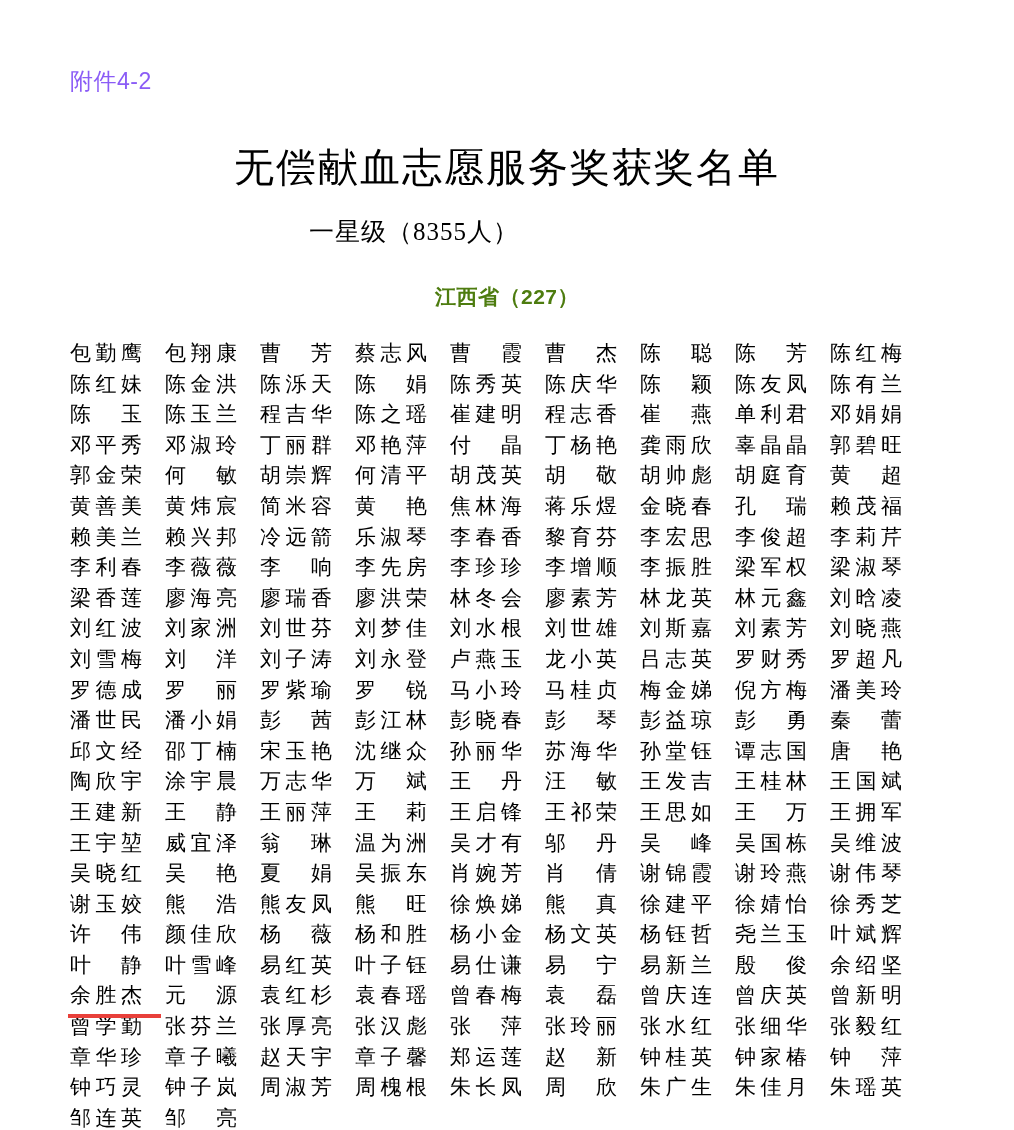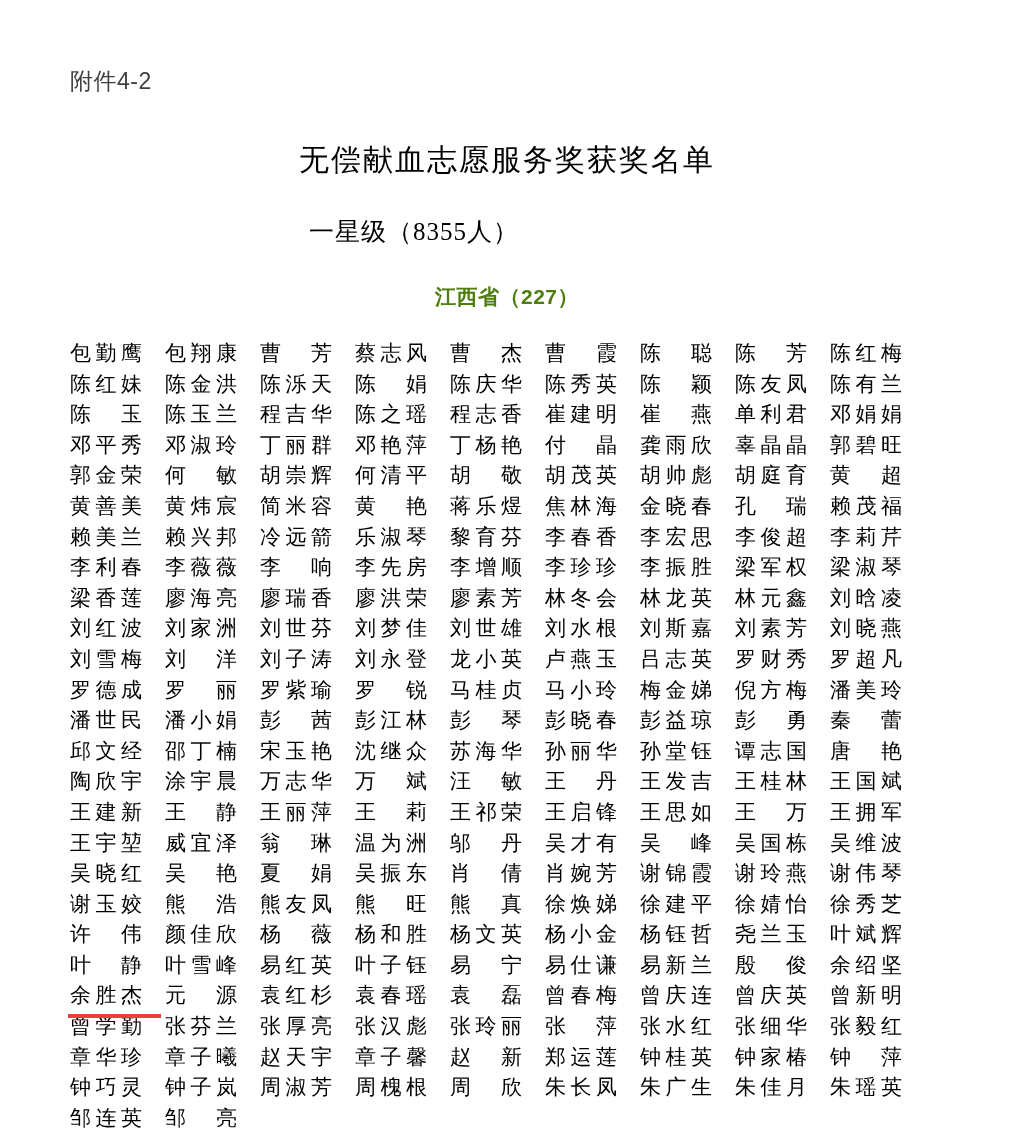--- a/index.html
+++ b/index.html
@@ -23,32 +23,32 @@
     box-sizing: border-box;
   }
 
   .attachment-label {
     position: absolute;
     left: 70px;
     top: 66px;
     font-family: "Liberation Sans", "DejaVu Sans", sans-serif;
     font-size: 23px;
     letter-spacing: 0.5px;
-    color: #404040;
+    color: #8b5cf6;
     white-space: nowrap;
   }
 
   .doc-title {
     position: absolute;
     left: 0;
     top: 140px;
     width: 1014px;
     text-align: center;
     font-family: "Liberation Serif", "DejaVu Serif", serif;
-    font-size: 30px;
+    font-size: 40px;
     font-weight: 400;
     letter-spacing: 2px;
     color: #000;
   }
 
   .doc-subtitle {
     position: absolute;
     left: 0;
     top: 215px;
     width: 828px;
@@ -245,20 +245,47 @@
         <div class="name-cell three-char"><span class="inner">吴振东</span></div>
         <div class="name-cell two-char"><span class="inner">熊旺</span></div>
         <div class="name-cell three-char"><span class="inner">杨和胜</span></div>
         <div class="name-cell three-char"><span class="inner">叶子钰</span></div>
         <div class="name-cell three-char"><span class="inner">袁春瑶</span></div>
         <div class="name-cell three-char"><span class="inner">张汉彪</span></div>
         <div class="name-cell three-char"><span class="inner">章子馨</span></div>
         <div class="name-cell three-char"><span class="inner">周槐根</span></div>
       </div>
       <div class="name-column">
+        <div class="name-cell two-char"><span class="inner">曹霞</span></div>
+        <div class="name-cell three-char"><span class="inner">陈秀英</span></div>
+        <div class="name-cell three-char"><span class="inner">崔建明</span></div>
+        <div class="name-cell two-char"><span class="inner">付晶</span></div>
+        <div class="name-cell three-char"><span class="inner">胡茂英</span></div>
+        <div class="name-cell three-char"><span class="inner">焦林海</span></div>
+        <div class="name-cell three-char"><span class="inner">李春香</span></div>
+        <div class="name-cell three-char"><span class="inner">李珍珍</span></div>
+        <div class="name-cell three-char"><span class="inner">林冬会</span></div>
+        <div class="name-cell three-char"><span class="inner">刘水根</span></div>
+        <div class="name-cell three-char"><span class="inner">卢燕玉</span></div>
+        <div class="name-cell three-char"><span class="inner">马小玲</span></div>
+        <div class="name-cell three-char"><span class="inner">彭晓春</span></div>
+        <div class="name-cell three-char"><span class="inner">孙丽华</span></div>
+        <div class="name-cell two-char"><span class="inner">王丹</span></div>
+        <div class="name-cell three-char"><span class="inner">王启锋</span></div>
+        <div class="name-cell three-char"><span class="inner">吴才有</span></div>
+        <div class="name-cell three-char"><span class="inner">肖婉芳</span></div>
+        <div class="name-cell three-char"><span class="inner">徐焕娣</span></div>
+        <div class="name-cell three-char"><span class="inner">杨小金</span></div>
+        <div class="name-cell three-char"><span class="inner">易仕谦</span></div>
+        <div class="name-cell three-char"><span class="inner">曾春梅</span></div>
+        <div class="name-cell two-char"><span class="inner">张萍</span></div>
+        <div class="name-cell three-char"><span class="inner">郑运莲</span></div>
+        <div class="name-cell three-char"><span class="inner">朱长凤</span></div>
+      </div>
+      <div class="name-column">
         <div class="name-cell two-char"><span class="inner">曹杰</span></div>
         <div class="name-cell three-char"><span class="inner">陈庆华</span></div>
         <div class="name-cell three-char"><span class="inner">程志香</span></div>
         <div class="name-cell three-char"><span class="inner">丁杨艳</span></div>
         <div class="name-cell two-char"><span class="inner">胡敬</span></div>
         <div class="name-cell three-char"><span class="inner">蒋乐煜</span></div>
         <div class="name-cell three-char"><span class="inner">黎育芬</span></div>
         <div class="name-cell three-char"><span class="inner">李增顺</span></div>
         <div class="name-cell three-char"><span class="inner">廖素芳</span></div>
         <div class="name-cell three-char"><span class="inner">刘世雄</span></div>
@@ -272,47 +299,20 @@
         <div class="name-cell two-char"><span class="inner">肖倩</span></div>
         <div class="name-cell two-char"><span class="inner">熊真</span></div>
         <div class="name-cell three-char"><span class="inner">杨文英</span></div>
         <div class="name-cell two-char"><span class="inner">易宁</span></div>
         <div class="name-cell two-char"><span class="inner">袁磊</span></div>
         <div class="name-cell three-char"><span class="inner">张玲丽</span></div>
         <div class="name-cell two-char"><span class="inner">赵新</span></div>
         <div class="name-cell two-char"><span class="inner">周欣</span></div>
       </div>
       <div class="name-column">
-        <div class="name-cell two-char"><span class="inner">曹霞</span></div>
-        <div class="name-cell three-char"><span class="inner">陈秀英</span></div>
-        <div class="name-cell three-char"><span class="inner">崔建明</span></div>
-        <div class="name-cell two-char"><span class="inner">付晶</span></div>
-        <div class="name-cell three-char"><span class="inner">胡茂英</span></div>
-        <div class="name-cell three-char"><span class="inner">焦林海</span></div>
-        <div class="name-cell three-char"><span class="inner">李春香</span></div>
-        <div class="name-cell three-char"><span class="inner">李珍珍</span></div>
-        <div class="name-cell three-char"><span class="inner">林冬会</span></div>
-        <div class="name-cell three-char"><span class="inner">刘水根</span></div>
-        <div class="name-cell three-char"><span class="inner">卢燕玉</span></div>
-        <div class="name-cell three-char"><span class="inner">马小玲</span></div>
-        <div class="name-cell three-char"><span class="inner">彭晓春</span></div>
-        <div class="name-cell three-char"><span class="inner">孙丽华</span></div>
-        <div class="name-cell two-char"><span class="inner">王丹</span></div>
-        <div class="name-cell three-char"><span class="inner">王启锋</span></div>
-        <div class="name-cell three-char"><span class="inner">吴才有</span></div>
-        <div class="name-cell three-char"><span class="inner">肖婉芳</span></div>
-        <div class="name-cell three-char"><span class="inner">徐焕娣</span></div>
-        <div class="name-cell three-char"><span class="inner">杨小金</span></div>
-        <div class="name-cell three-char"><span class="inner">易仕谦</span></div>
-        <div class="name-cell three-char"><span class="inner">曾春梅</span></div>
-        <div class="name-cell two-char"><span class="inner">张萍</span></div>
-        <div class="name-cell three-char"><span class="inner">郑运莲</span></div>
-        <div class="name-cell three-char"><span class="inner">朱长凤</span></div>
-      </div>
-      <div class="name-column">
         <div class="name-cell two-char"><span class="inner">陈聪</span></div>
         <div class="name-cell two-char"><span class="inner">陈颖</span></div>
         <div class="name-cell two-char"><span class="inner">崔燕</span></div>
         <div class="name-cell three-char"><span class="inner">龚雨欣</span></div>
         <div class="name-cell three-char"><span class="inner">胡帅彪</span></div>
         <div class="name-cell three-char"><span class="inner">金晓春</span></div>
         <div class="name-cell three-char"><span class="inner">李宏思</span></div>
         <div class="name-cell three-char"><span class="inner">李振胜</span></div>
         <div class="name-cell three-char"><span class="inner">林龙英</span></div>
         <div class="name-cell three-char"><span class="inner">刘斯嘉</span></div>

